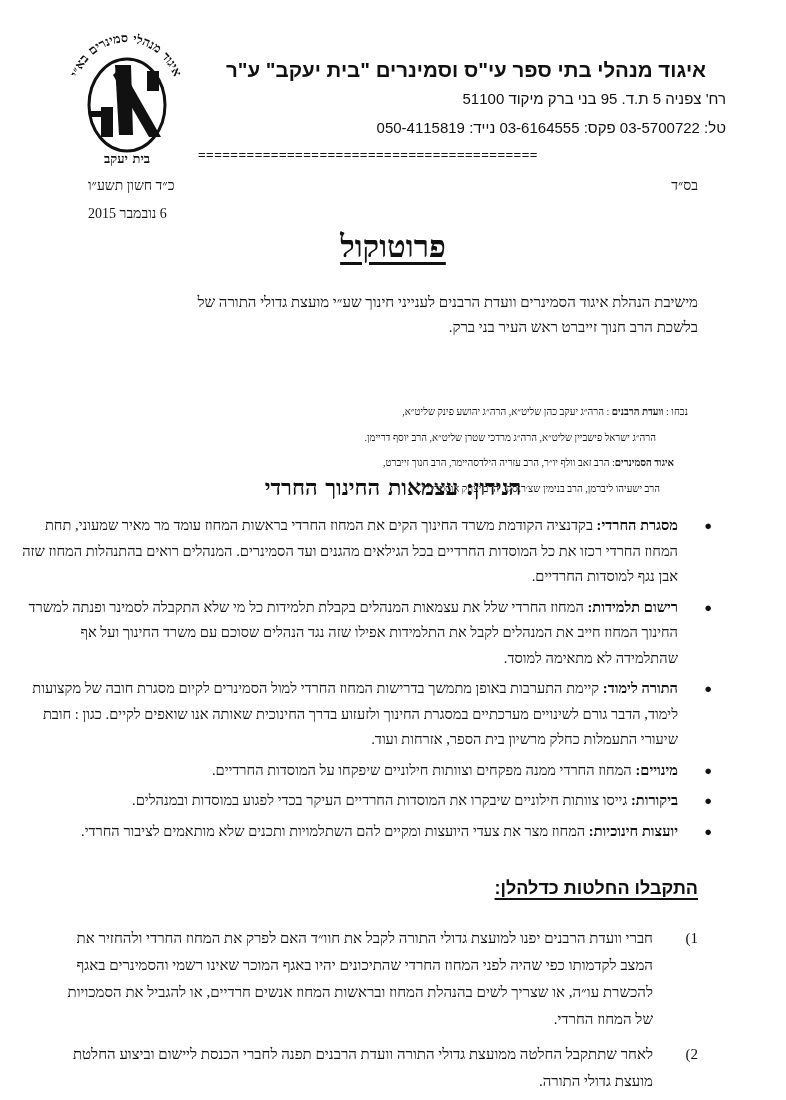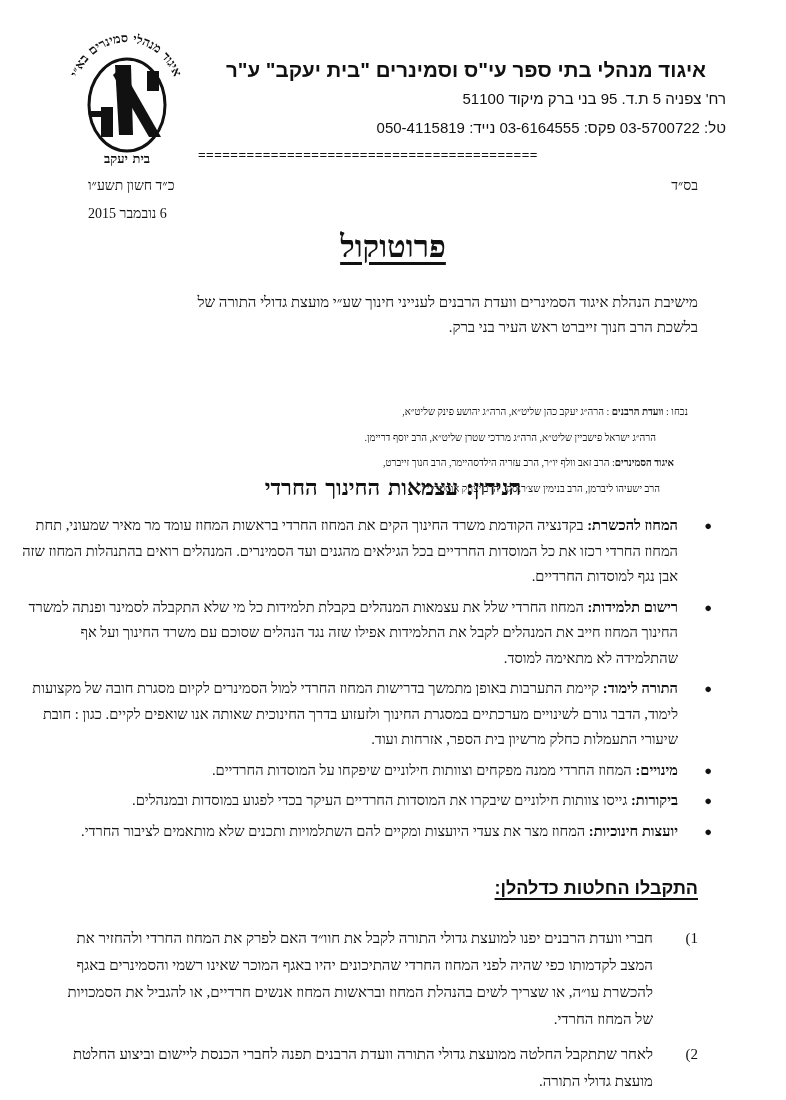--- a/index.html
+++ b/index.html
@@ -112,21 +112,21 @@
 <div class="present">
   <div><span>נכחו : </span><b>וועדת הרבנים</b><span> : הרה״ג יעקב כהן שליט״א, הרה״ג יהושע פינק שליט״א,</span></div>
   <div class="indent1">הרה״ג ישראל פישביין שליט״א, הרה״ג מרדכי שטרן שליט״א, הרב יוסף דריימן.</div>
   <div class="indent2"><b>איגוד הסמינרים</b><span>: הרב זאב וולף יו״ר, הרב עזריה הילדסהיימר, הרב חנוך זייברט,</span></div>
   <div class="indent3">הרב ישעיהו ליברמן, הרב בנימין שצ׳רנסקי, הרב יצחק אוסטרליץ.</div>
 </div>
 
 <div class="subject"><span>הנידון: עצמאות החינוך החרדי</span></div>
 
 <ul class="bullets">
-  <li><span class="dot">●</span><b>המחוז להכשרת:</b><span> בקדנציה הקודמת משרד החינוך הקים את המחוז החרדי בראשות המחוז עומד מר מאיר שמעוני, תחת המחוז החרדי רכזו את כל המוסדות החרדיים בכל הגילאים מהגנים ועד הסמינרים. המנהלים רואים בהתנהלות המחוז שזה אבן נגף למוסדות החרדיים.</span></li>
+  <li><span class="dot">●</span><b>מסגרת החרדי:</b><span> בקדנציה הקודמת משרד החינוך הקים את המחוז החרדי בראשות המחוז עומד מר מאיר שמעוני, תחת המחוז החרדי רכזו את כל המוסדות החרדיים בכל הגילאים מהגנים ועד הסמינרים. המנהלים רואים בהתנהלות המחוז שזה אבן נגף למוסדות החרדיים.</span></li>
   <li><span class="dot">●</span><b>רישום תלמידות:</b><span> המחוז החרדי שלל את עצמאות המנהלים בקבלת תלמידות כל מי שלא התקבלה לסמינר ופנתה למשרד החינוך המחוז חייב את המנהלים לקבל את התלמידות אפילו שזה נגד הנהלים שסוכם עם משרד החינוך ועל אף שהתלמידה לא מתאימה למוסד.</span></li>
   <li><span class="dot">●</span><b>התורה לימוד:</b><span> קיימת התערבות באופן מתמשך בדרישות המחוז החרדי למול הסמינרים לקיום מסגרת חובה של מקצועות לימוד, הדבר גורם לשינויים מערכתיים במסגרת החינוך ולזעזוע בדרך החינוכית שאותה אנו שואפים לקיים. כגון : חובת שיעורי התעמלות כחלק מרשיון בית הספר, אזרחות ועוד.</span></li>
   <li><span class="dot">●</span><b>מינויים:</b><span> המחוז החרדי ממנה מפקחים וצוותות חילוניים שיפקחו על המוסדות החרדיים.</span></li>
   <li><span class="dot">●</span><b>ביקורות:</b><span> גייסו צוותות חילוניים שיבקרו את המוסדות החרדיים העיקר בכדי לפגוע במוסדות ובמנהלים.</span></li>
   <li><span class="dot">●</span><b>יועצות חינוכיות:</b><span> המחוז מצר את צעדי היועצות ומקיים להם השתלמויות ותכנים שלא מותאמים לציבור החרדי.</span></li>
 </ul>
 
 <div class="resolved"><span>התקבלו החלטות כדלהלן:</span></div>
 <ol class="decisions">
   <li><span class="num">(1</span><span>חברי וועדת הרבנים יפנו למועצת גדולי התורה לקבל את חוו״ד האם לפרק את המחוז החרדי ולהחזיר את המצב לקדמותו כפי שהיה לפני המחוז החרדי שהתיכונים יהיו באגף המוכר שאינו רשמי והסמינרים באגף להכשרת עו״ה, או שצריך לשים בהנהלת המחוז ובראשות המחוז אנשים חרדיים, או להגביל את הסמכויות של המחוז החרדי.</span></li>

